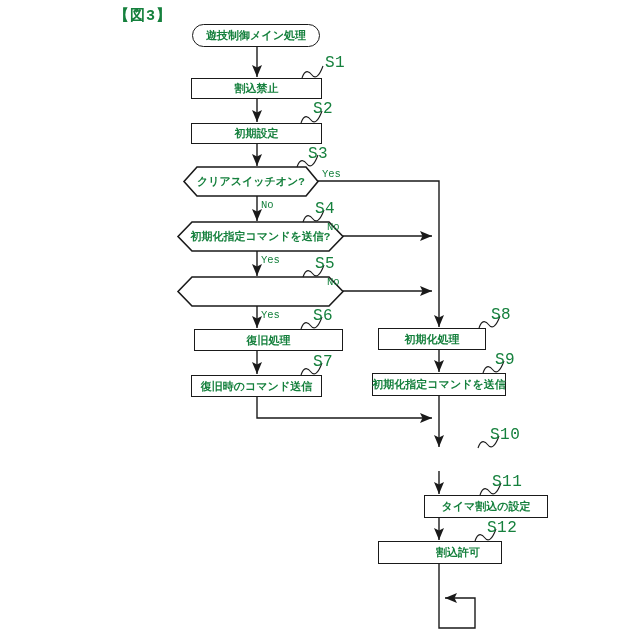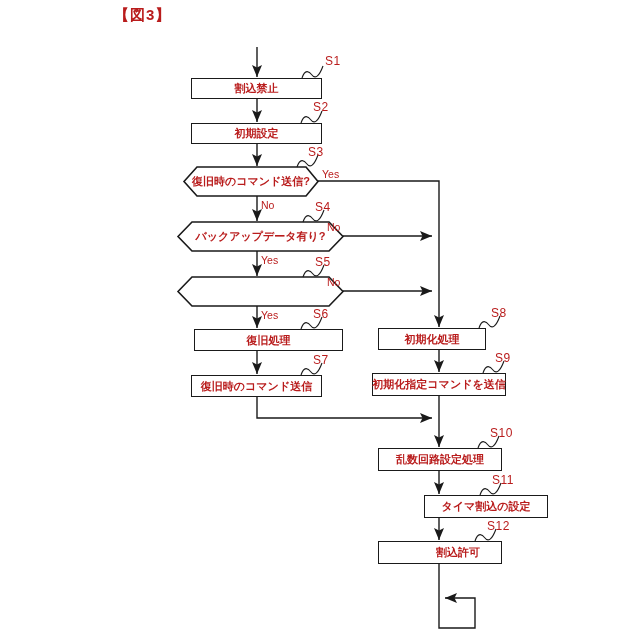--- a/index.html
+++ b/index.html
@@ -1,36 +1,36 @@
 <!DOCTYPE html>
 <html><head>
 <meta charset="utf-8">
 <style>
   html,body{margin:0;padding:0;background:#ffffff;}
   .stage{
     position:relative;width:640px;height:640px;background:#ffffff;
-    font-family:Liberation Sans, sans-serif;
-    color:#b91c1c;overflow:hidden;
+    font-family:Liberation Mono, monospace;
+    color:#15803d;overflow:hidden;
   }
   .wires{position:absolute;left:0;top:0;}
   .fig-title{
     position:absolute;left:114px;top:6px;
     font-size:15px;font-weight:700;letter-spacing:1px;
   }
   .node{
     position:absolute;box-sizing:border-box;
     display:flex;align-items:center;justify-content:center;
     font-size:11px;font-weight:600;white-space:nowrap;
     background:#ffffff;
   }
   .proc{border:1.6px solid #1a1a1a;}
   .terminal{border:1.7px solid #1a1a1a;border-radius:13px;}
   .hexlabel{background:transparent;}
   .step-label{
-    position:absolute;font-size:12px;font-weight:400;
+    position:absolute;font-size:16px;font-weight:400;
     letter-spacing:0.5px;
   }
   .branch-label{
     position:absolute;font-size:10.5px;font-weight:400;
   }
 </style>
 </head>
 <body>
 
 <div class="stage">
@@ -78,50 +78,50 @@
       <path d="M479,328 c3,-9 7,-7 10,-3 c3,4 7,2 11,-9"></path>
       <path d="M483,373 c3,-9 7,-7 10,-3 c3,4 7,2 11,-9"></path>
       <path d="M478,448 c3,-9 7,-7 10,-3 c3,4 7,2 11,-9"></path>
       <path d="M480,495 c3,-9 7,-7 10,-3 c3,4 7,2 11,-9"></path>
       <path d="M475,541 c3,-9 7,-7 10,-3 c3,4 7,2 11,-9"></path>
     </g>
   </svg>
 
   <div class="fig-title">【図3】</div>
 
+  <div class="node terminal" style="left:192px;top:24px;width:128px;height:23px;">
+    <span>遊技制御メイン処理</span>
+  </div>
 
   <div class="node proc" style="left:191px;top:123px;width:131px;height:21px;">
     <span>初期設定</span>
   </div>
   <div class="node proc" style="left:191px;top:78px;width:131px;height:21px;">
     <span>割込禁止</span>
   </div>
 
   <div class="node hexlabel" style="left:190px;top:168px;width:122px;height:27px;">
-    <span>復旧時のコマンド送信?</span>
+    <span>クリアスイッチオン?</span>
   </div>
   <div class="node hexlabel" style="left:184px;top:223px;width:153px;height:27px;">
-    <span>バックアップデータ有り?</span>
+    <span>初期化指定コマンドを送信?</span>
   </div>
 
   <div class="node proc" style="left:194px;top:329px;width:149px;height:22px;">
     <span>復旧処理</span>
   </div>
   <div class="node proc" style="left:191px;top:375px;width:131px;height:22px;">
     <span>復旧時のコマンド送信</span>
   </div>
 
   <div class="node proc" style="left:378px;top:328px;width:108px;height:22px;">
     <span>初期化処理</span>
   </div>
   <div class="node proc" style="left:372px;top:373px;width:134px;height:23px;">
     <span>初期化指定コマンドを送信</span>
-  </div>
-  <div class="node proc" style="left:378px;top:448px;width:124px;height:23px;">
-    <span>乱数回路設定処理</span>
   </div>
   <div class="node proc" style="left:378px;top:495px;width:124px;height:23px;margin-left:46px;">
     <span>タイマ割込の設定</span>
   </div>
   <div class="node proc" style="left:378px;top:541px;width:124px;height:23px;padding-left:36px;">
     <span>割込許可</span>
   </div>
 
   <div class="step-label" style="left:325px;top:54px;">S1</div>
   <div class="step-label" style="left:313px;top:100px;">S2</div>

